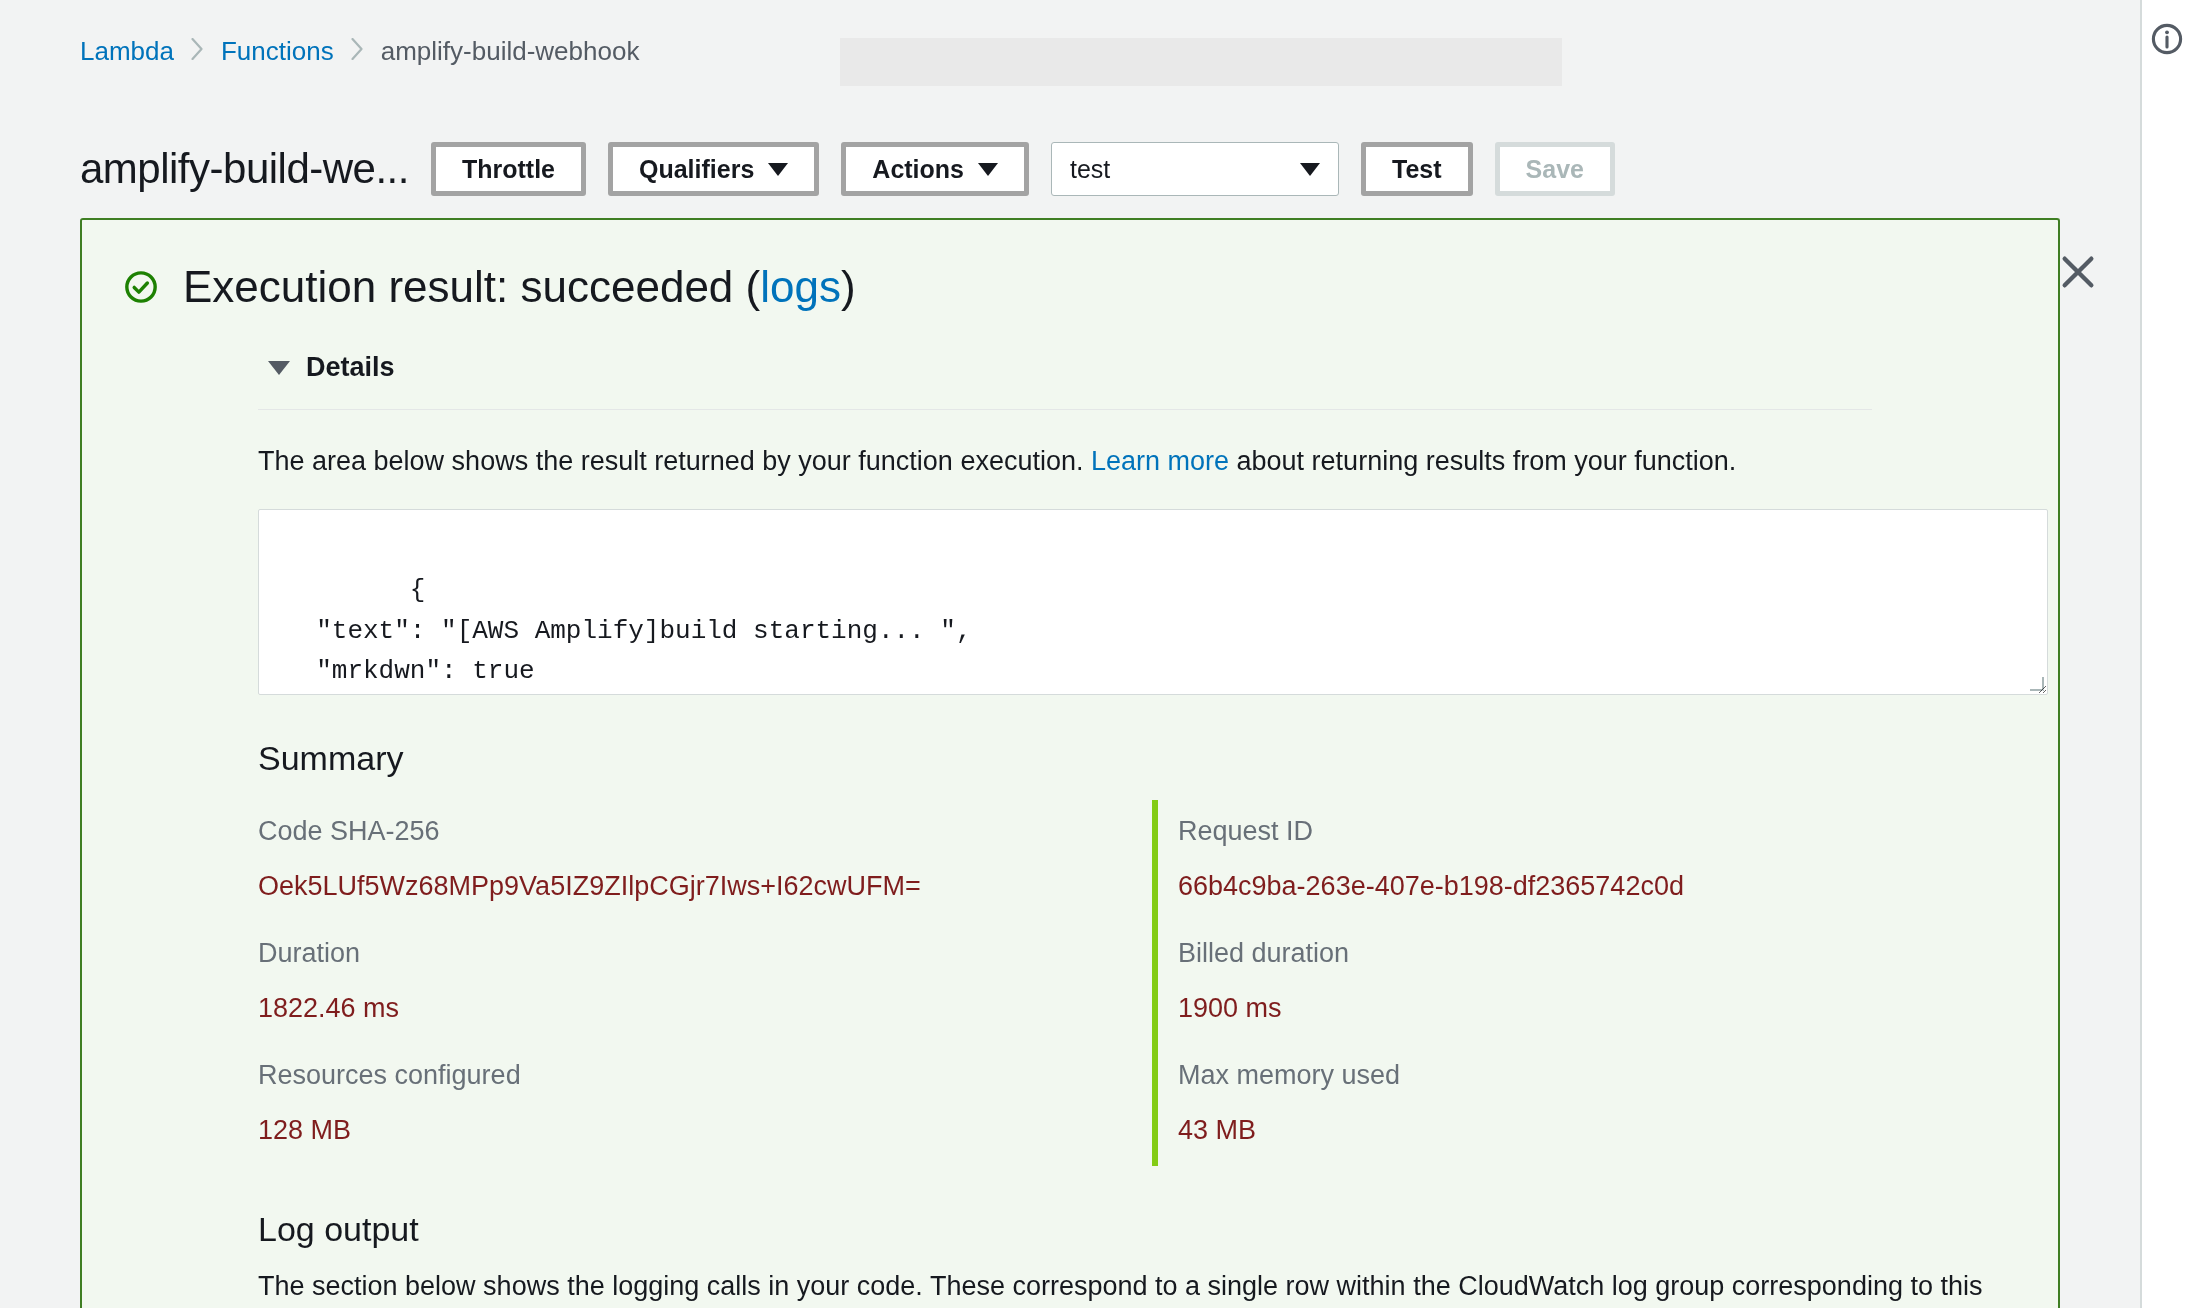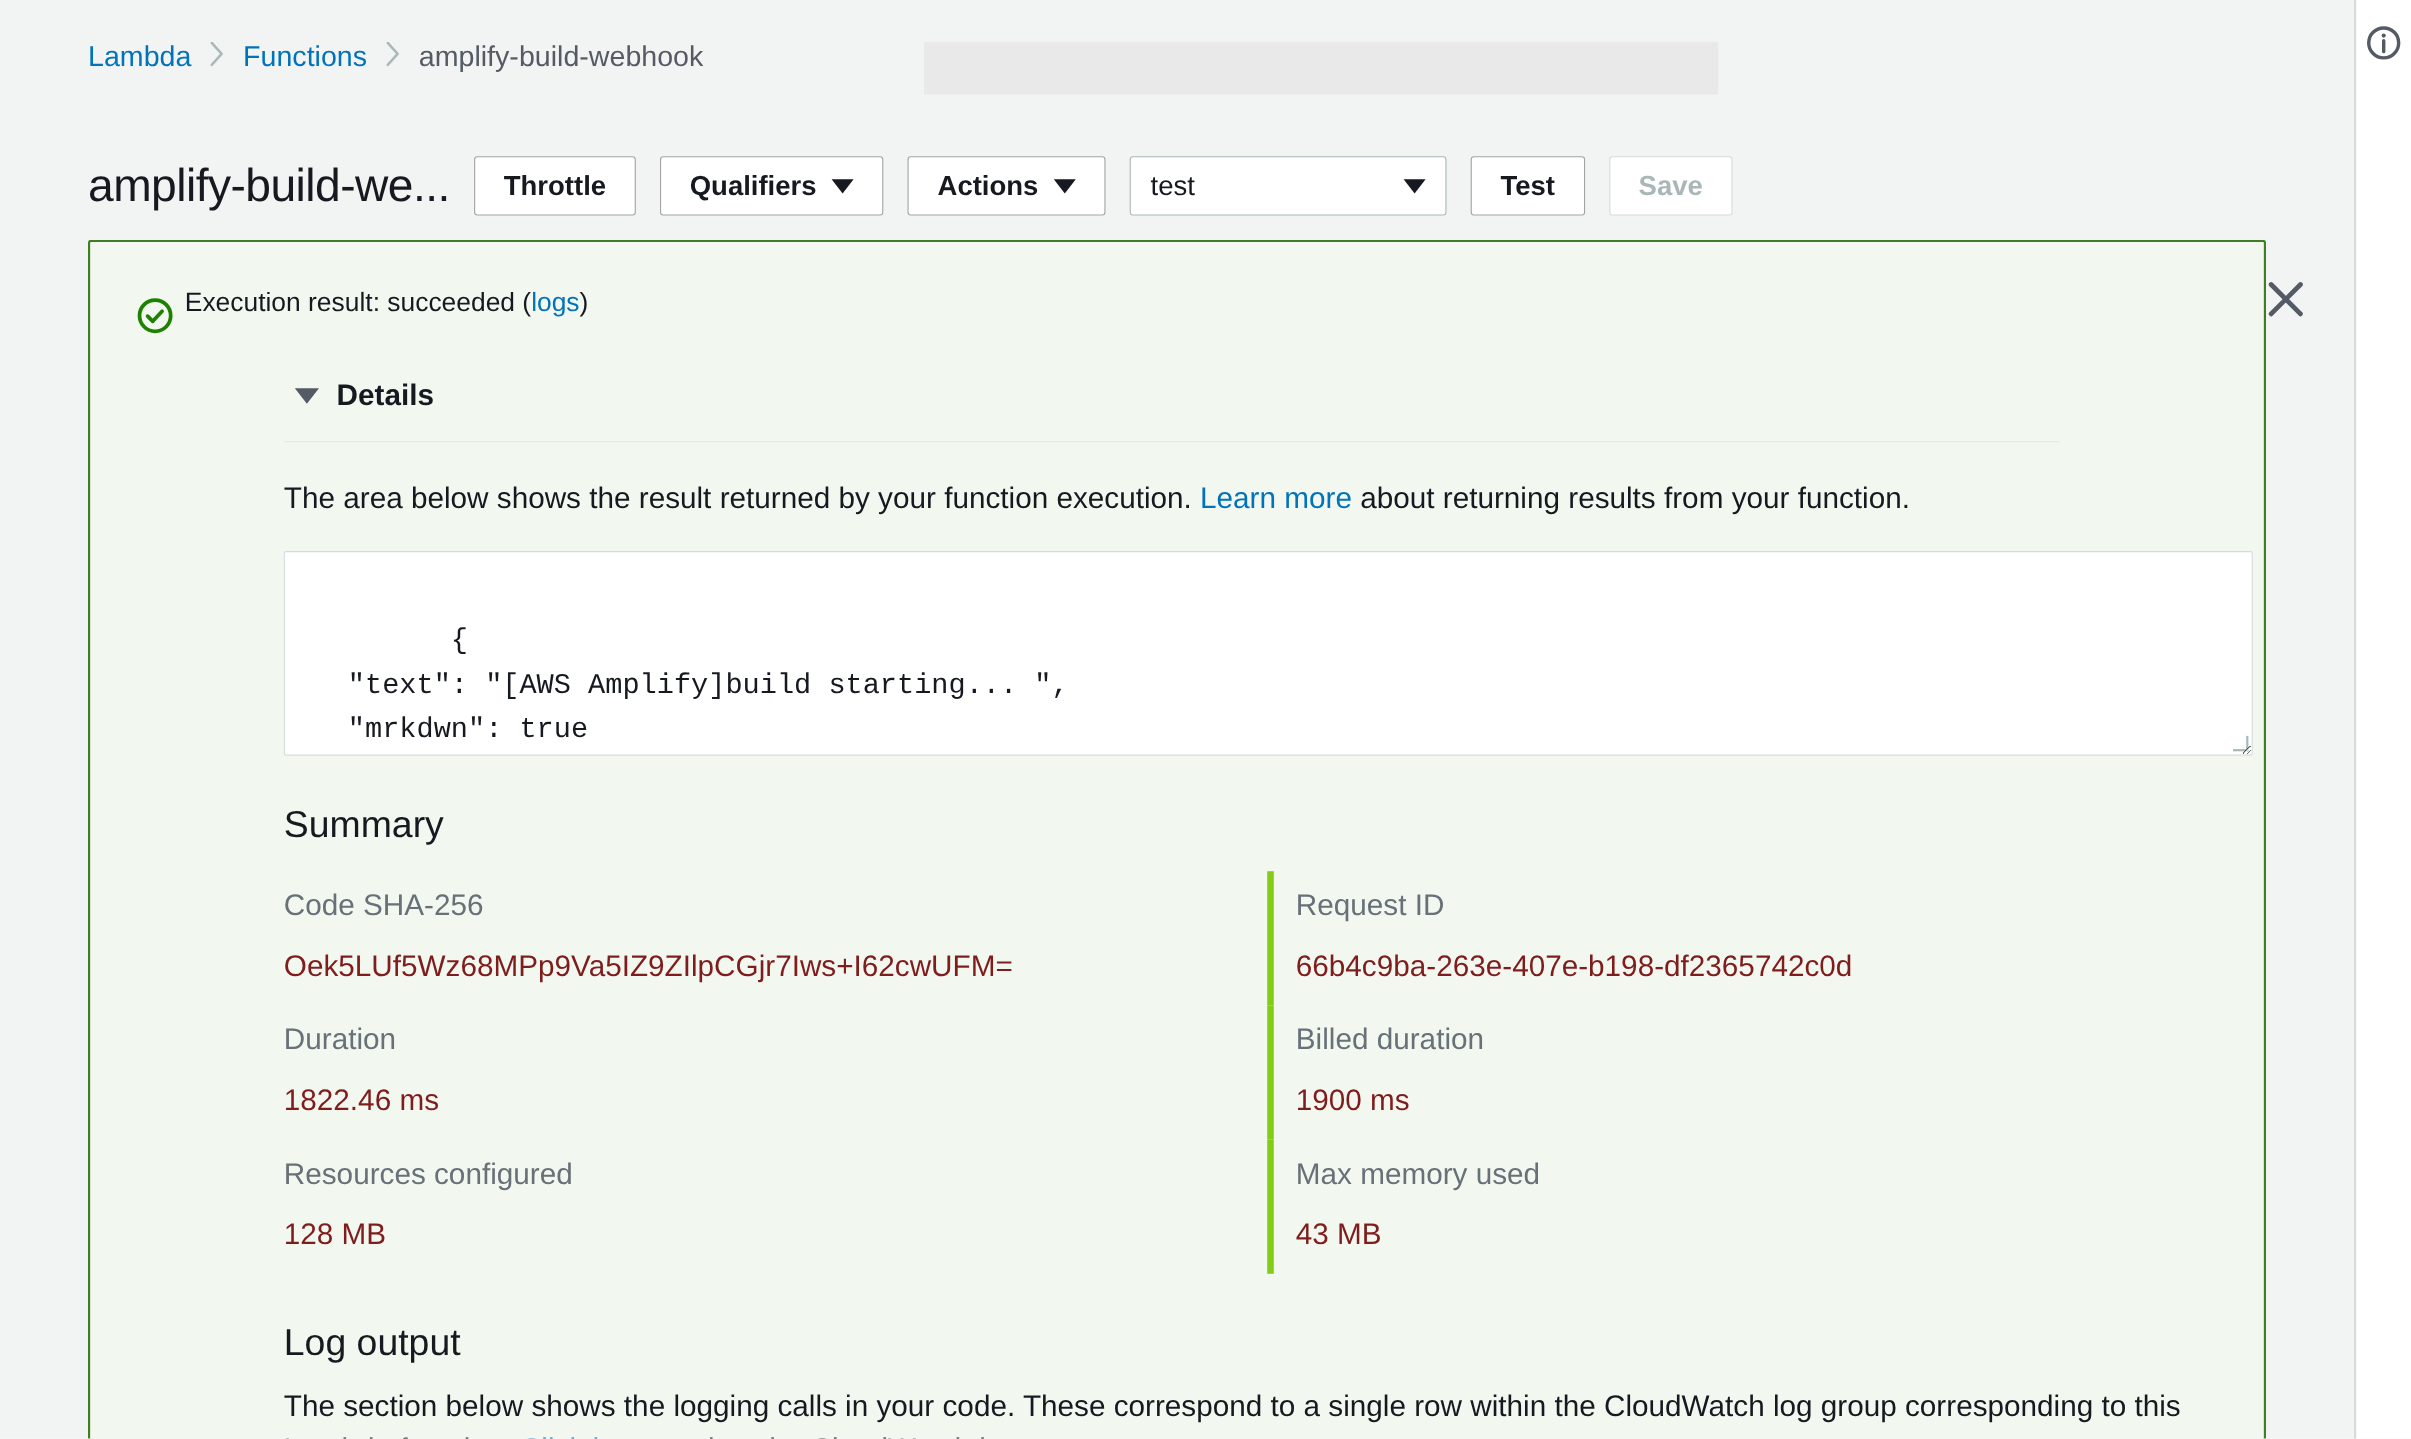--- a/index.html
+++ b/index.html
@@ -90,21 +90,21 @@
   }
   .page-title {
     font-size: 42px;
     font-weight: 400;
     color: #16191f;
     white-space: nowrap;
     letter-spacing: -0.5px;
   }
   .btn {
     height: 54px;
-    border: 1px solid #a3a3a3;
+    border: 5px solid #a3a3a3;
     border-radius: 3px;
     background: #ffffff;
     color: #16191f;
     font-size: 25px;
     font-family: "Liberation Sans", sans-serif;
     font-weight: bold;
     padding: 0 26px;
     display: flex;
     align-items: center;
     justify-content: center;
@@ -153,23 +153,23 @@
     border-radius: 3px 3px 0 0;
     overflow: hidden;
   }
   .panel-head {
     display: flex;
     align-items: flex-start;
     padding: 42px 0 0 42px;
   }
   .check-icon { width: 34px; height: 34px; flex: none; margin-top: 8px; }
   .result-title {
-    font-size: 24px;
-    color: #16191f;
-    margin-left: 10px;
+    font-size: 44px;
+    color: #16191f;
+    margin-left: 25px;
     white-space: nowrap;
   }
   .result-title a { color: #0073bb; text-decoration: none; cursor: pointer; }
   .close-btn {
     position: absolute;
     top: 252px; right: 42px;
     width: 40px; height: 40px;
     color: #545b64;
     cursor: pointer;
   }

